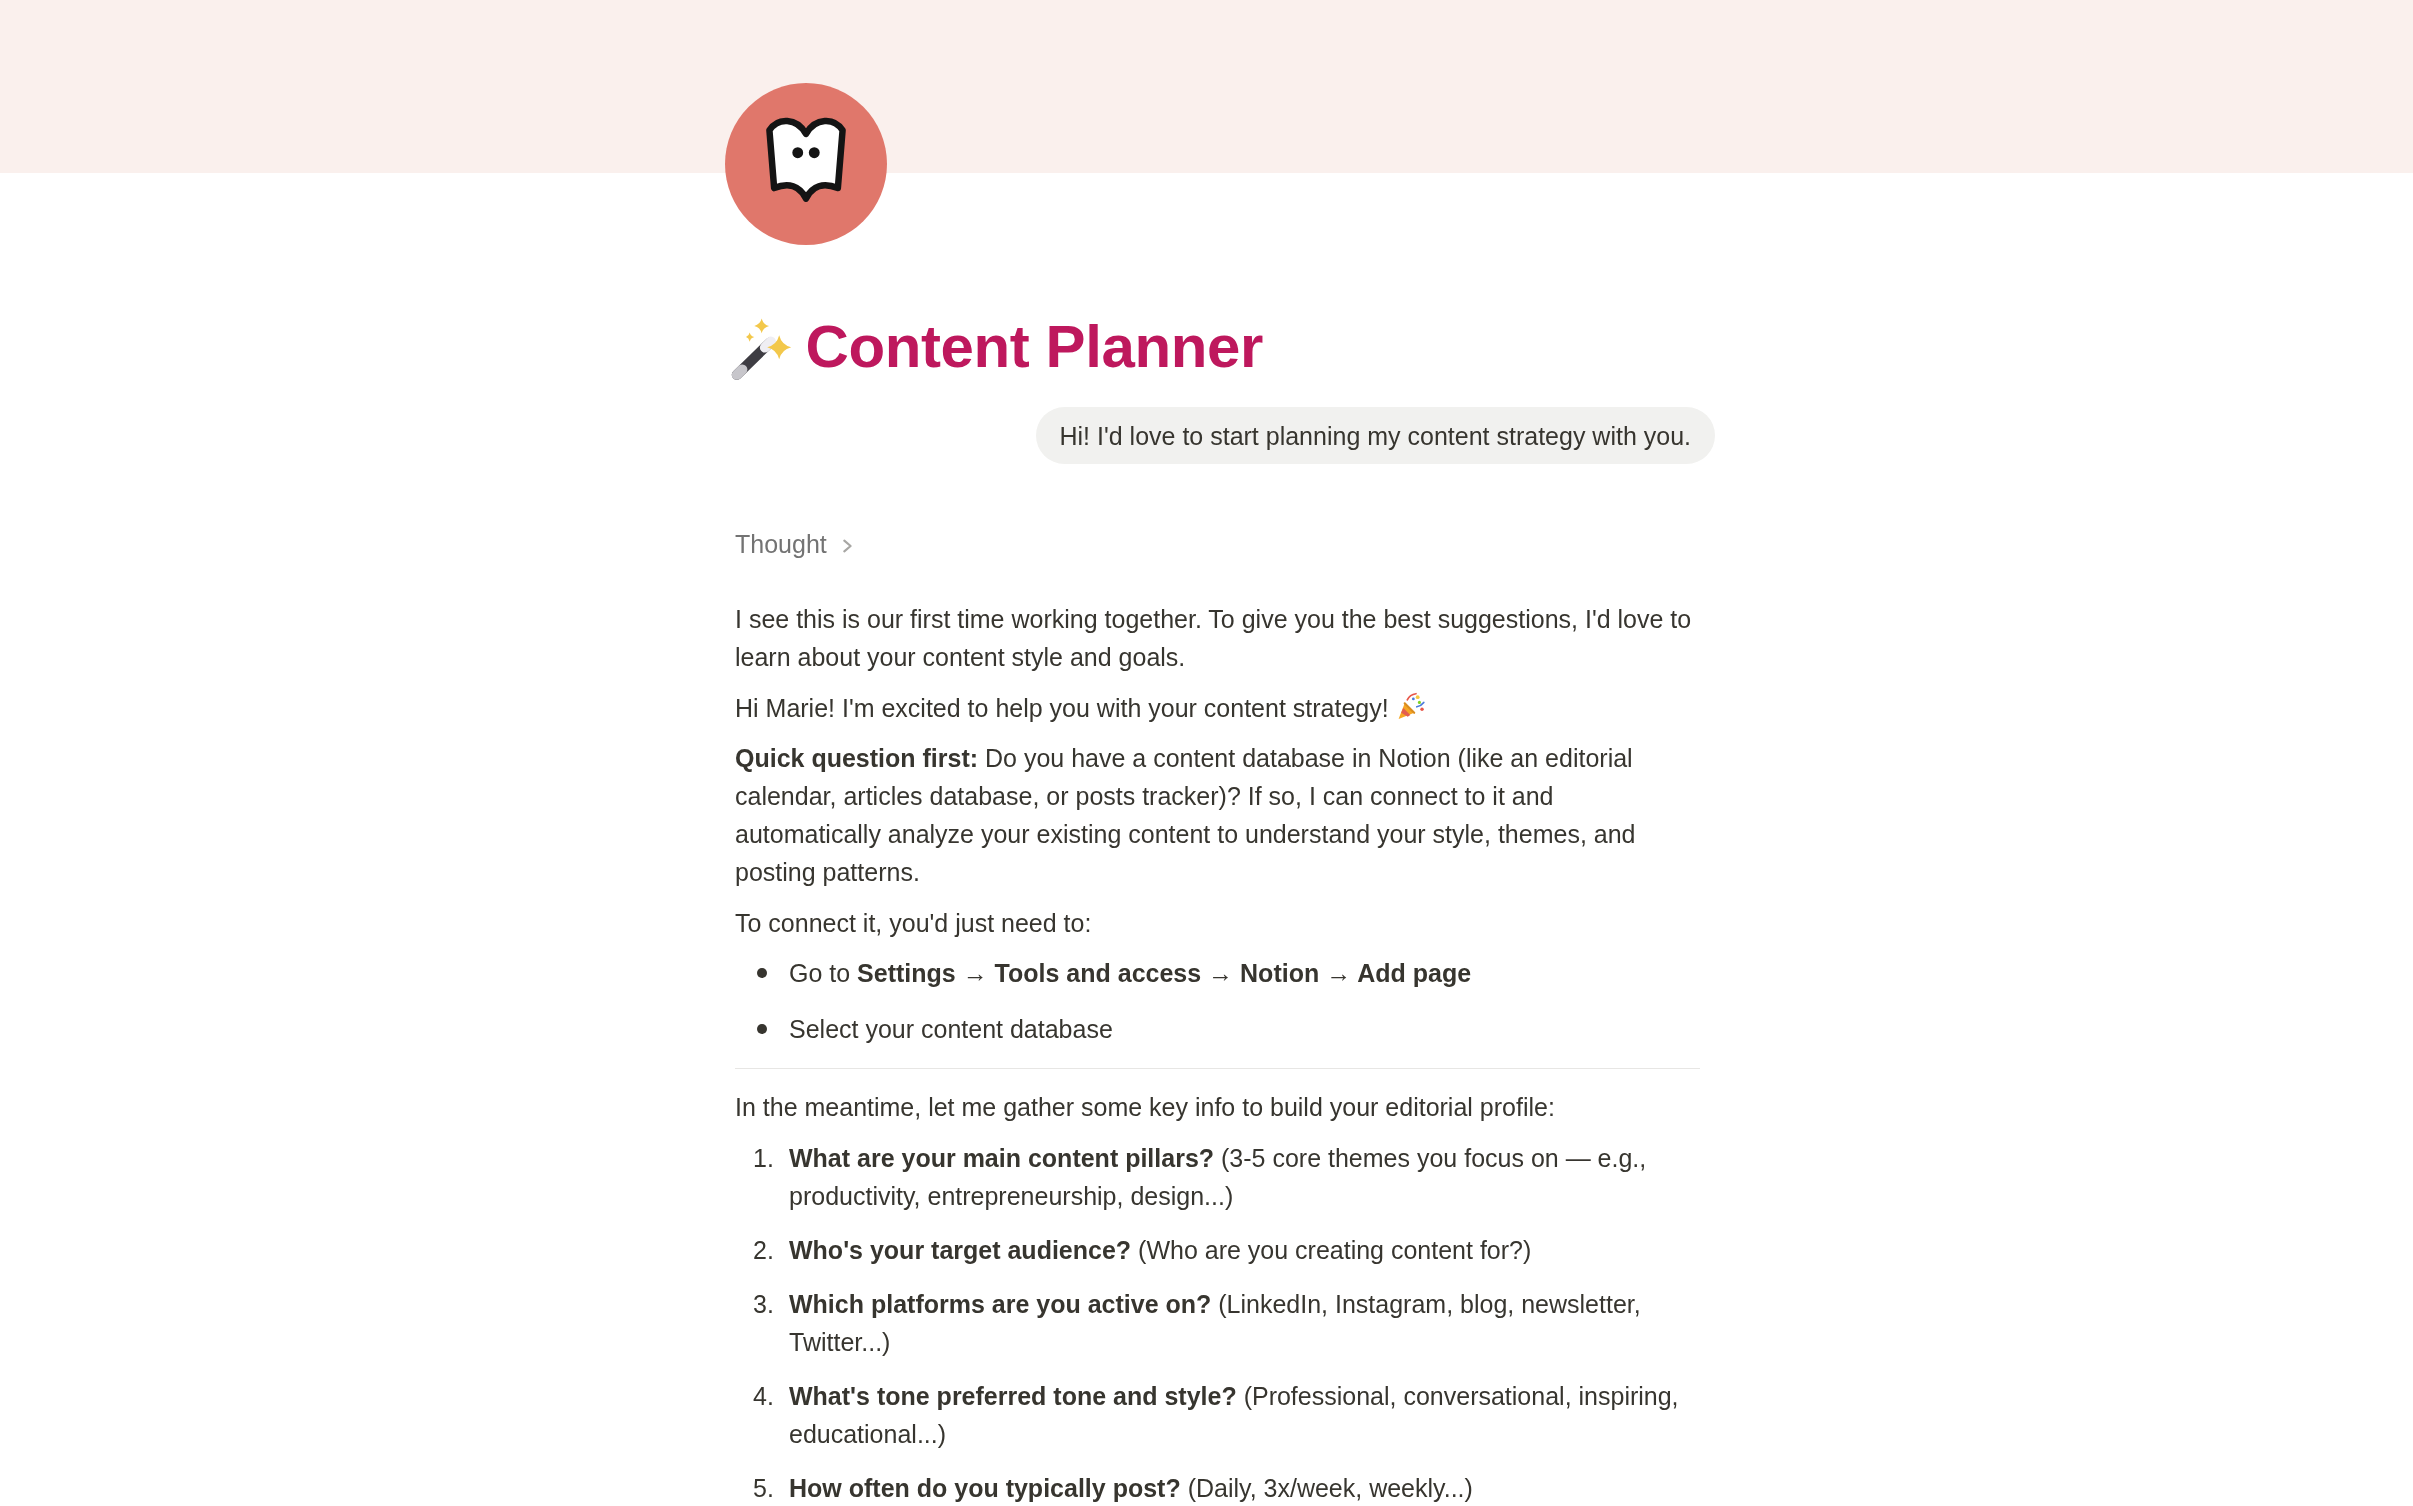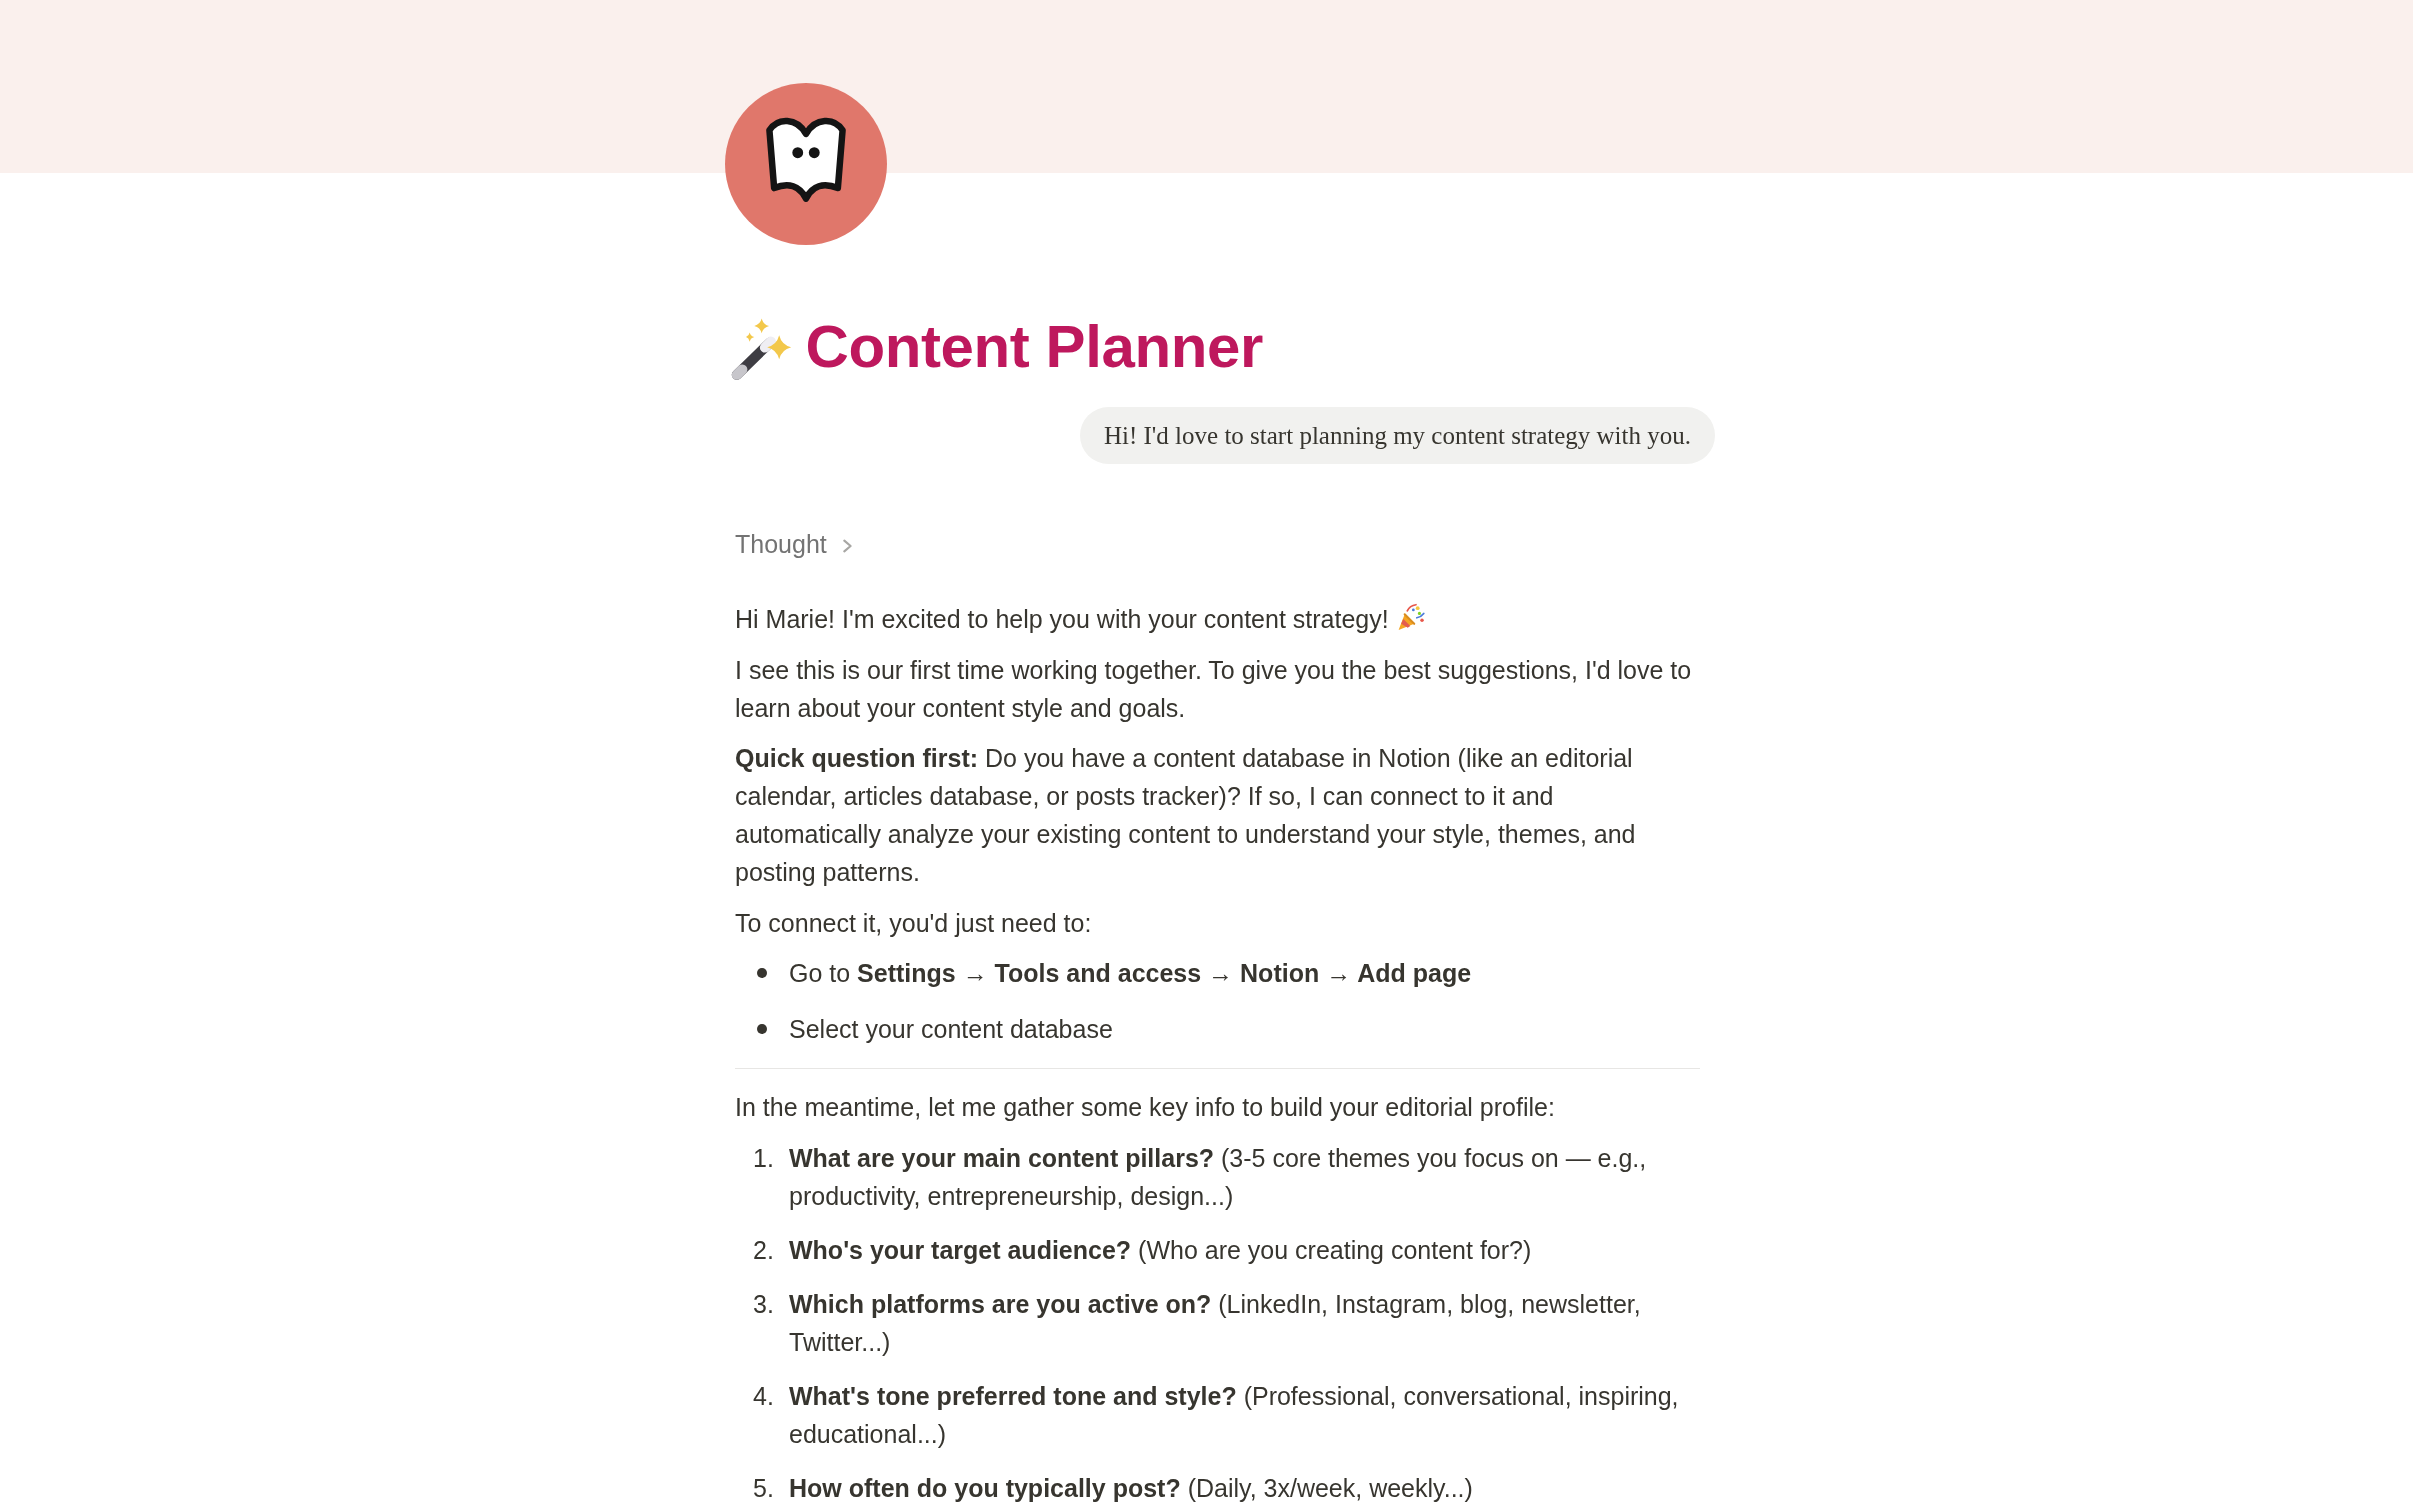--- a/index.html
+++ b/index.html
@@ -15,21 +15,21 @@
     background:#E0776B;display:flex;align-items:center;justify-content:center;
   }
   .title-row{
     position:absolute;left:723px;top:310px;display:flex;align-items:center;gap:12.5px;
   }
   .title-row h1{
     margin:0;font-size:60px;font-weight:700;color:#be185d;letter-spacing:-0.4px;line-height:73px;
   }
   .wand{width:70px;height:70px;flex:0 0 auto;margin-top:3.6px;}
   .bubble-row{
-    position:absolute;left:735px;top:407px;width:980px;display:flex;justify-content:flex-end;font-family:Liberation Serif, serif;
+    position:absolute;left:735px;top:407px;width:980px;display:flex;justify-content:flex-end;
   }
   .bubble{
     background:#F1F1EF;border-radius:29.5px;padding:12.5px 24px;
     font-size:25px;line-height:32px;color:#37352F;white-space:nowrap;
   }
   .thought-row{
     position:absolute;left:735px;top:530px;display:flex;align-items:center;gap:11.6px;
     font-size:25px;color:#737373;cursor:pointer;
   }
   .thought-row svg{margin-top:2.7px;}
@@ -83,35 +83,35 @@
 
 <div class="thought-row">
   <span>Thought</span>
   <svg width="18" height="18" viewBox="0 0 20 20">
     <path d="M7 4 L14 10 L7 16" fill="none" stroke="#A8A7A4" stroke-width="2.4" stroke-linecap="round" stroke-linejoin="round"></path>
   </svg>
 </div>
 
 <div class="content">
 
+  <p>I see this is our first time working together. To give you the best suggestions, I'd love to learn about your content style and goals.</p>
+
   <p>
     <span>Hi Marie! I'm excited to help you with your content strategy!</span><svg class="inline-emoji" viewBox="0 0 34 34">
       <polygon points="3,31 10,13 21,24" fill="#F6A623"></polygon>
       <polygon points="6,24 8.4,18.5 16.5,26.5 13.5,28.5" fill="#E35D4F"></polygon>
       <line x1="10" y1="13" x2="21" y2="24" stroke="#D98C1F" stroke-width="2.4" stroke-linecap="round"></line>
       <path d="M13,9 Q16,3 23,2" fill="none" stroke="#E8574A" stroke-width="2" stroke-linecap="round"></path>
       <path d="M24,17 Q29,16 32,12" fill="none" stroke="#4A7BD9" stroke-width="2" stroke-linecap="round"></path>
       <circle cx="25" cy="6" r="2.2" fill="#F5C842"></circle>
       <circle cx="30" cy="20" r="2" fill="#E8574A"></circle>
       <circle cx="27" cy="12" r="1.8" fill="#7ED321"></circle>
       <circle cx="20" cy="8" r="1.6" fill="#4A7BD9"></circle>
     </svg>
   </p>
-
-  <p>I see this is our first time working together. To give you the best suggestions, I'd love to learn about your content style and goals.</p>
 
   <p>
     <span class="b">Quick question first:</span><span> Do you have a content database in Notion (like an editorial calendar, articles database, or posts tracker)? If so, I can connect to it and automatically analyze your existing content to understand your style, themes, and posting patterns.</span>
   </p>
 
   <p>To connect it, you'd just need to:</p>
 
   <div class="ul">
     <div class="li">
       <span class="marker">

